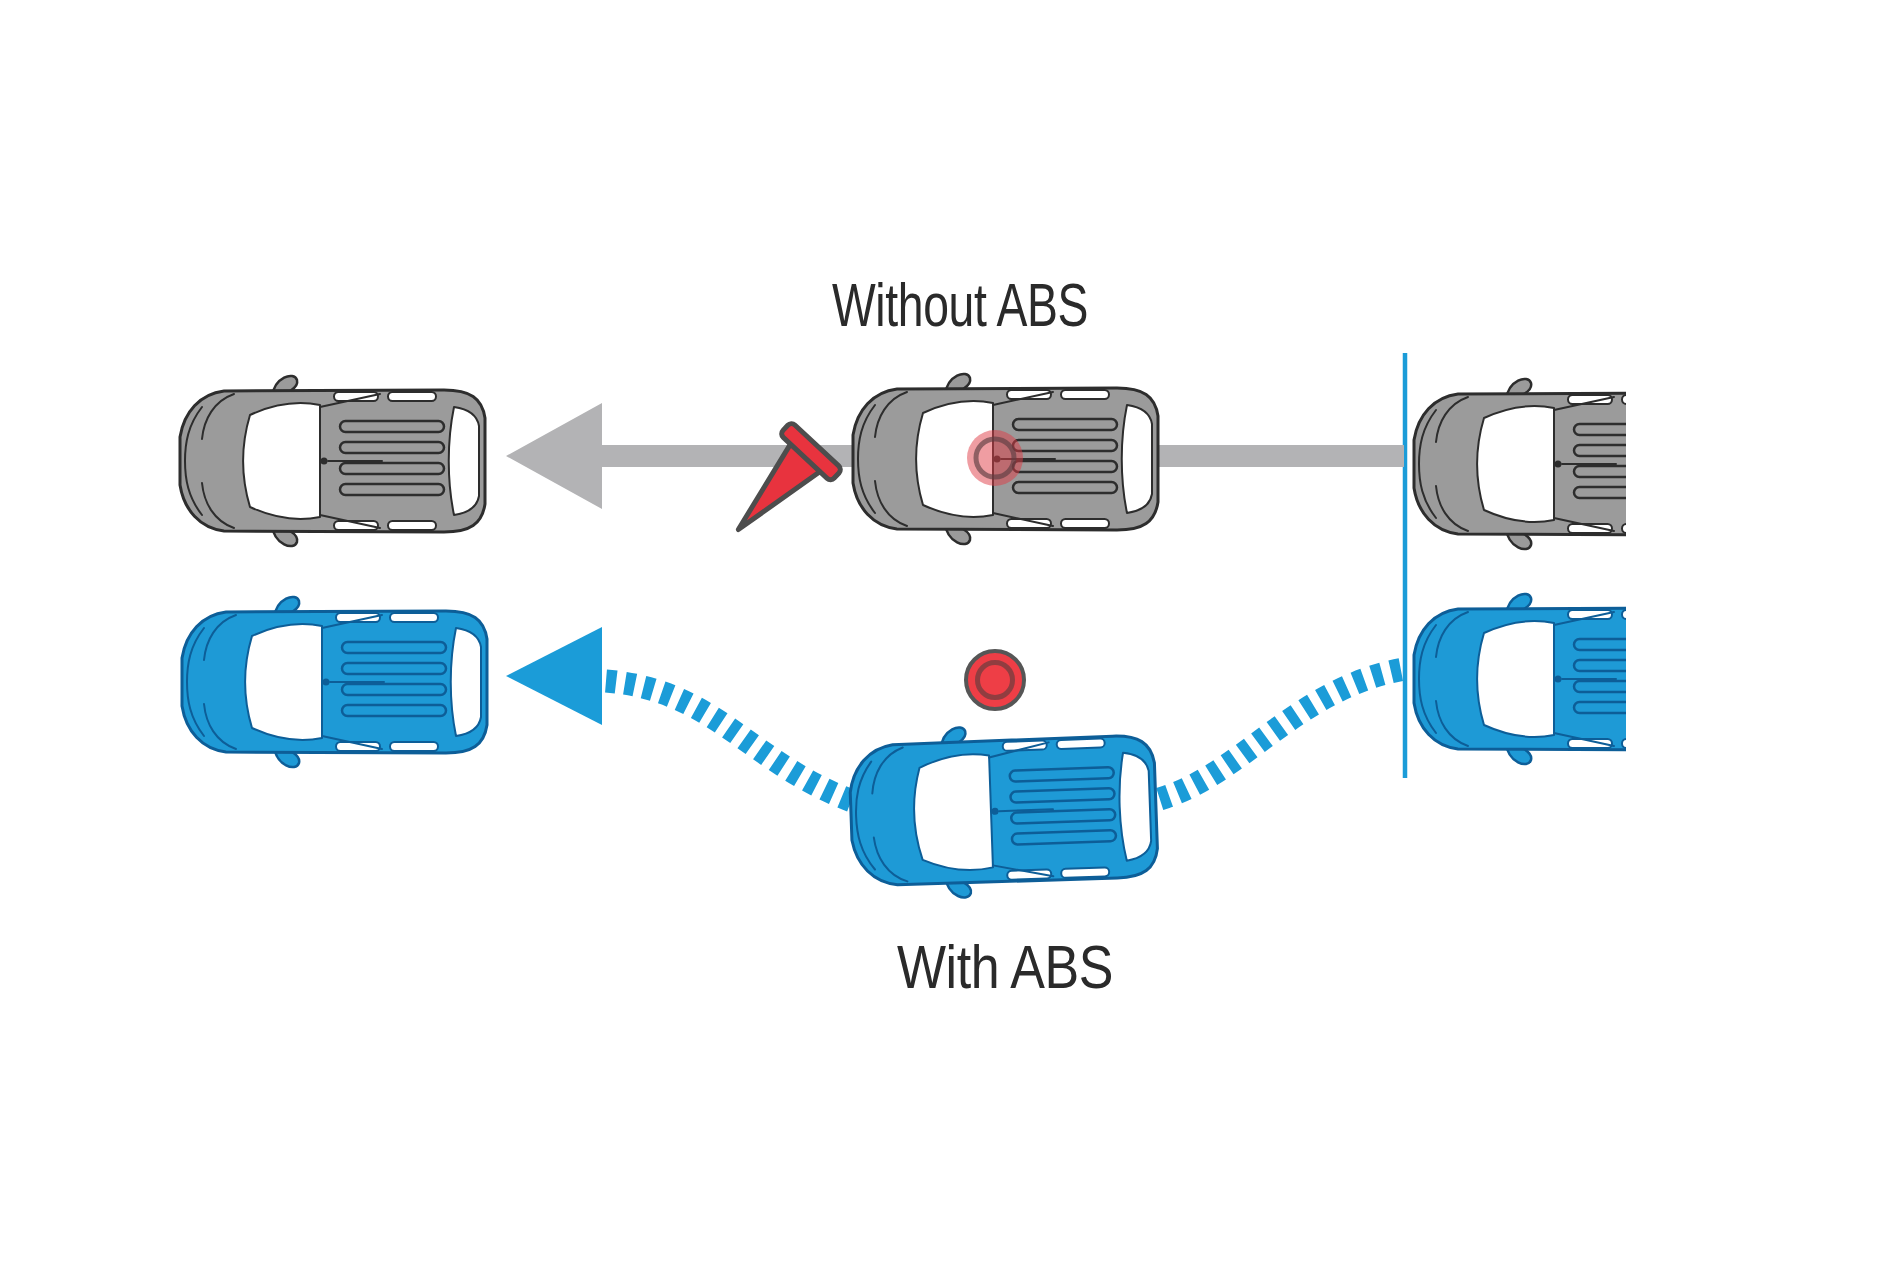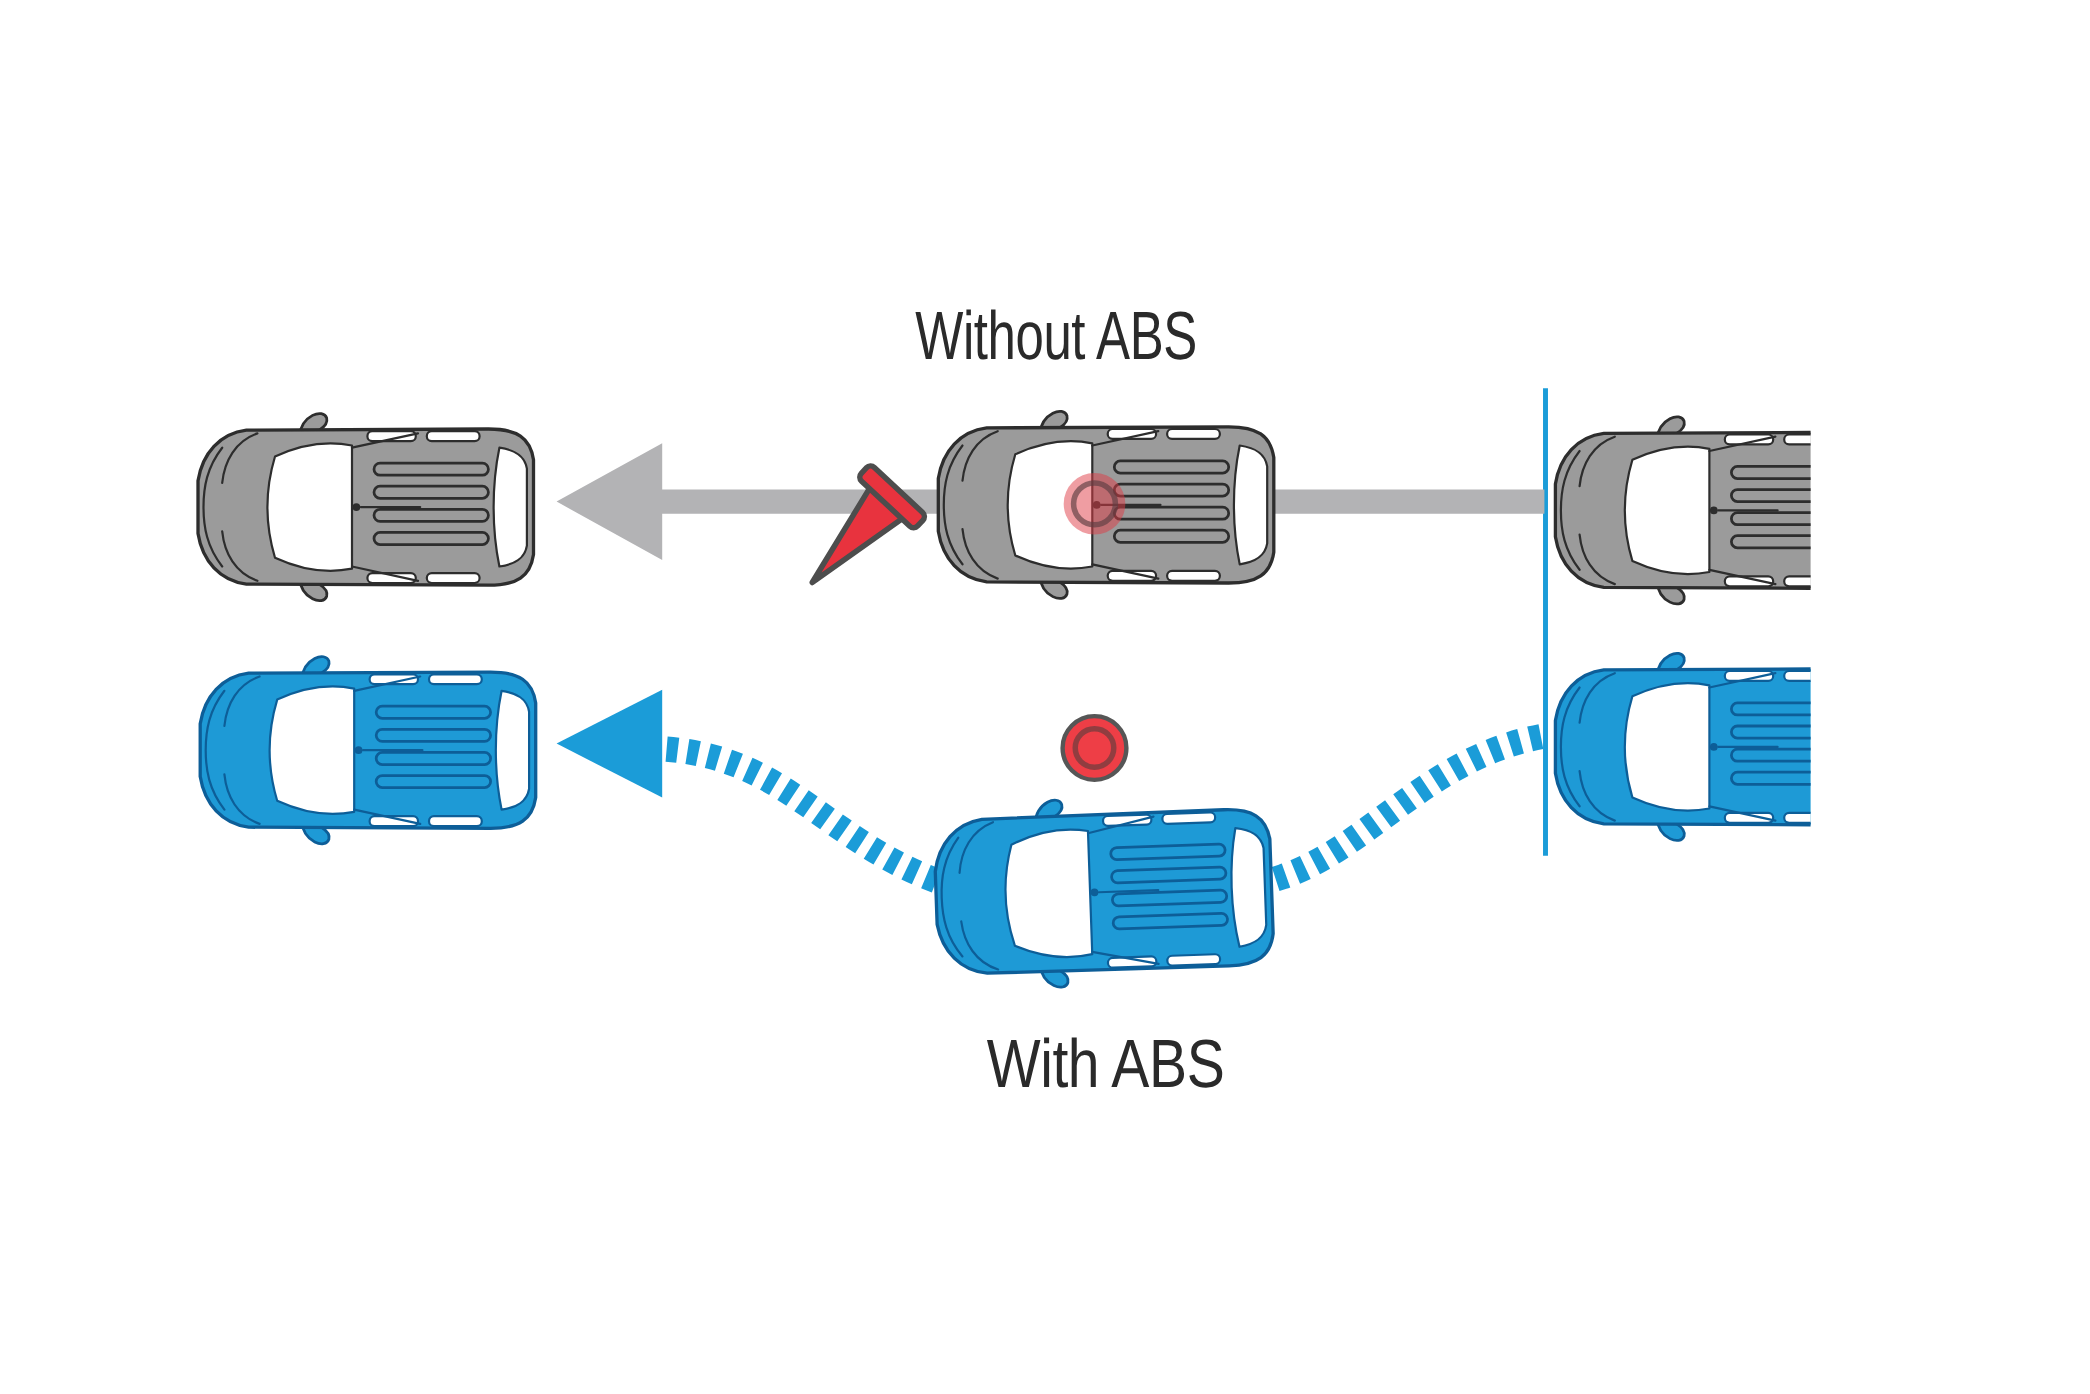--- a/index.html
+++ b/index.html
@@ -2,21 +2,20 @@
 <html style="--background: #ffffff; --text: #2a2a2a; --car-gray: #9b9b9b; --car-gray-outline: #2d2d2d; --car-blue: #1e9ad6; --car-blue-outline: #0d5e98; --arrow-gray: #b3b3b5; --path-blue: #1b9cd8; --barrier-blue: #1b9cd8; --cone-red: #e8333e; --brake-red: #ee3e46;"><head>
 <meta charset="utf-8">
 <style>
   html,body{margin:0;padding:0;background:#fff;}
   .stage{
     position:relative;
     width:1626px;height:1267px;
     background:var(--background,#fff);
     overflow:hidden;
     font-family:"Liberation Sans", sans-serif;
-    padding-left:20px;
   }
   .stage svg{position:absolute;inset:0;display:block;}
 
   
   .car-gray{ --car-fill:var(--car-gray,#9b9b9b); --car-outline:var(--car-gray-outline,#2d2d2d); }
   .car-blue{ --car-fill:var(--car-blue,#1e9ad6); --car-outline:var(--car-blue-outline,#0d5e98); }
 
   .car-body   {fill:var(--car-fill);stroke:var(--car-outline);stroke-width:3;stroke-linejoin:round;}
   .car-glass  {fill:#ffffff;stroke:var(--car-outline);stroke-width:2;stroke-linejoin:round;}
   .car-rib    {fill:none;stroke:var(--car-outline);stroke-width:2.5;}

